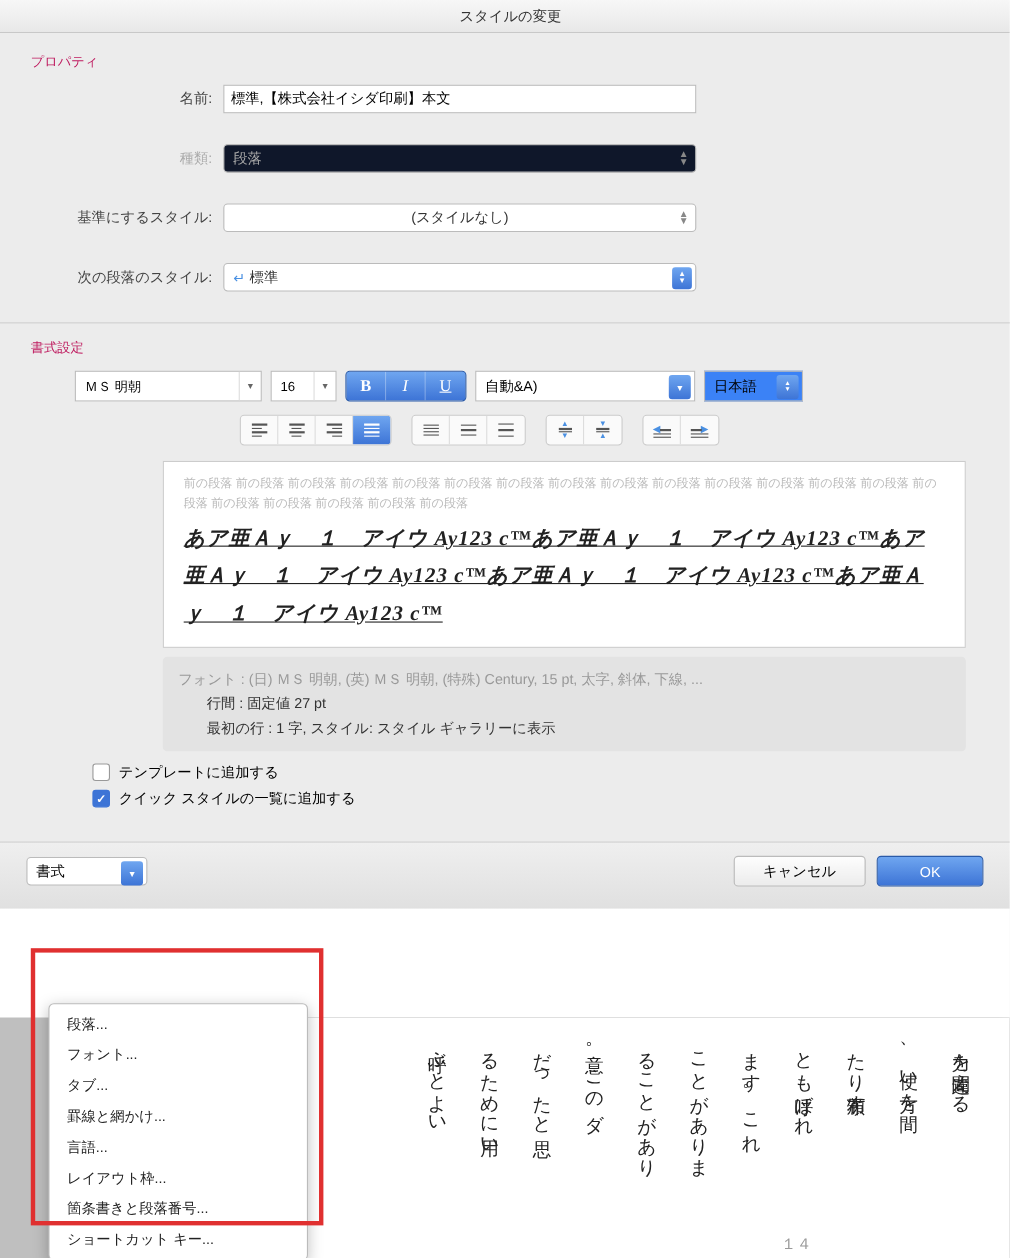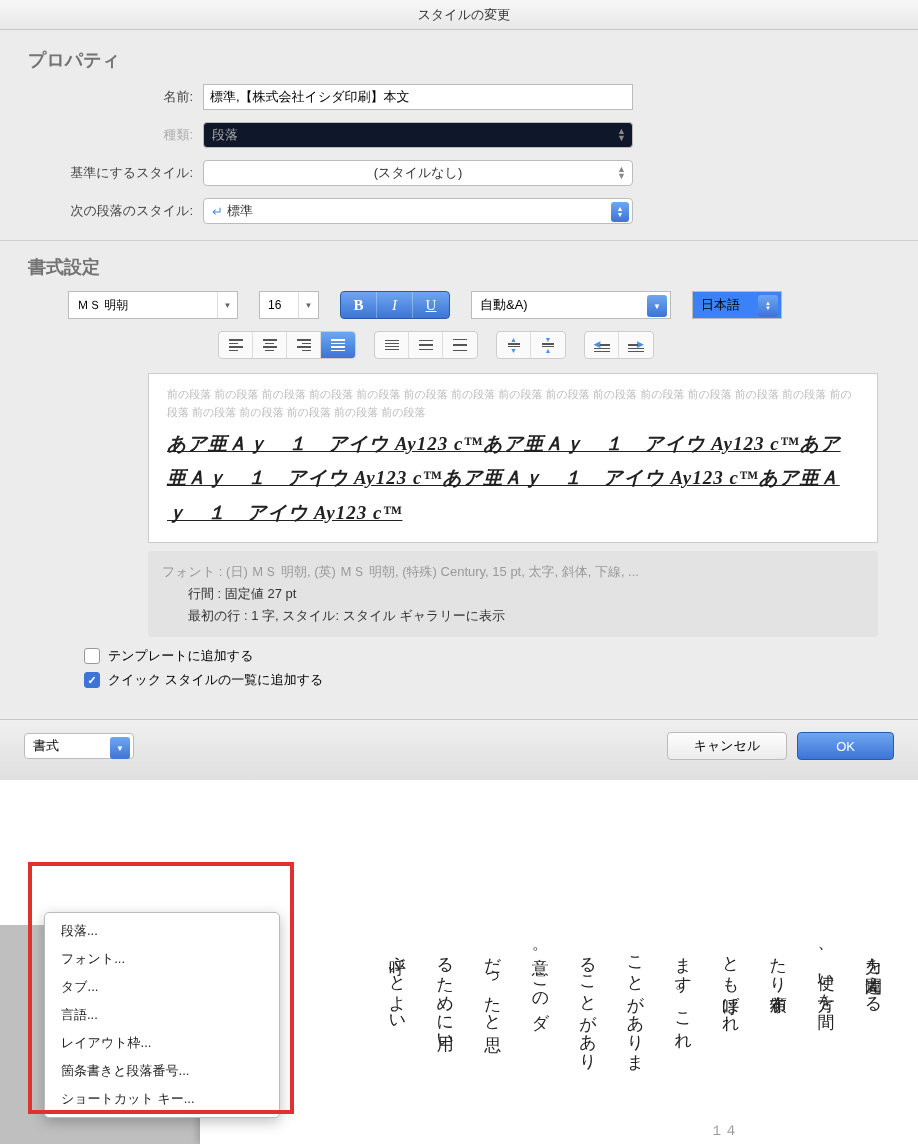--- a/index.html
+++ b/index.html
@@ -1,31 +1,31 @@
 <!DOCTYPE html>
 <html><head>
 <meta charset="utf-8">
 <style>
 * { box-sizing: border-box; margin: 0; padding: 0; }
 body { font-family: "Hiragino Sans", "Meiryo", sans-serif; font-size: 13px; background: #fff; width: 918px; height: 1144px; position: relative; overflow: hidden; }
 .titlebar { height: 30px; background: linear-gradient(#f7f7f7,#e8e8e8); border-bottom: 1px solid #c8c8c8; text-align: center; line-height: 30px; font-size: 13px; color: #333; padding-left: 10px; }
 .panel { background: #ececec; padding: 18px 20px 24px 28px; }
-.section-title { font-weight: bold; font-size: 18px; color: #737373; margin-bottom: 12px; }
-.form-row { display: flex; align-items: center; margin-bottom: 12px; }
+.section-title { font-weight: normal; font-size: 12px; color: #be185d; margin-bottom: 12px; }
+.form-row { display: flex; align-items: center; margin-bottom: 28px; }
 .form-label { width: 175px; text-align: right; padding-right: 10px; color: #444; font-size: 13px; }
 .form-label.dim { color: #aaa; }
 .text-input { flex: 0 0 430px; height: 26px; border: 1px solid #bbb; background: #fff; padding: 2px 6px; font-size: 13px; }
 .combo { flex: 0 0 430px; height: 26px; border: 1px solid #bbb; border-radius: 4px; background: #fff; display: flex; align-items: center; padding: 0 8px; position: relative; color: #333; }
 .combo.dim { color: #aaa; background: #0f172a; }
 .combo .arrows { position: absolute; right: 6px; top: 50%; transform: translateY(-50%); color: #888; font-size: 9px; line-height: 7px; }
 .combo.blue-arrows .arrows-blue { position: absolute; right: 3px; top: 3px; width: 18px; height: 20px; background: linear-gradient(#6fa6f0,#3d74d6); border-radius: 3px; display: flex; flex-direction: column; align-items: center; justify-content: center; }
 .combo.blue-arrows .arrows-blue span { color: #fff; font-size: 7px; line-height: 6px; }
 .para-icon { color: #4a90e2; margin-right: 4px; }
 hr.sep { border: none; border-top: 1px solid #d0d0d0; margin: 16px -28px 14px -28px; }
-.format-bar { display: flex; gap: 21px; align-items: flex-end; margin-left: 28px; margin-bottom: 12px; flex-wrap: wrap; padding-left: 12px; }
+.format-bar { display: flex; gap: 8px; align-items: flex-end; margin-left: 28px; margin-bottom: 12px; flex-wrap: wrap; padding-left: 12px; }
 .font-select { width: 170px; height: 28px; border: 1px solid #bbb; background: #fff; display: flex; align-items: center; padding: 0 8px; position: relative; font-size: 12px; }
 .font-select.small { width: 60px; }
 .font-select .dd { position: absolute; right: 0; top: 0; width: 20px; height: 100%; border-left: 1px solid #ddd; display: flex; align-items: center; justify-content: center; color: #666; font-size: 8px; }
 .biu-group { display: flex; background: linear-gradient(#6fa6f0,#3d74d6); border: 1px solid #2a5aa8; border-radius: 4px; overflow: hidden; height: 28px; }
 .biu-group button { width: 36px; background: transparent; border: none; color: #fff; font-family: "Times New Roman", serif; font-size: 15px; border-right: 1px solid rgba(255,255,255,.3); cursor: pointer; }
 .biu-group button:last-child { border-right: none; }
 .biu-group button.bold { font-weight: bold; }
 .biu-group button.italic { font-style: italic; }
 .biu-group button.under { text-decoration: underline; }
 .auto-select { width: 200px; height: 28px; border: 1px solid #bbb; background: #fff; display: flex; align-items: center; padding: 0 8px; position: relative; }
@@ -295,19 +295,20 @@
     <div class="vcol">るために用い</div>
     <div class="vcol">呼ぶとよい</div>
   </div>
   <div class="page-num">１４</div>
 </div>
 
 <div class="dropdown-menu">
   <div class="mi">段落...</div>
   <div class="mi">フォント...</div>
   <div class="mi">タブ...</div>
+  <div class="mi">罫線と網かけ...</div>
   <div class="mi">言語...</div>
   <div class="mi">レイアウト枠...</div>
   <div class="mi">箇条書きと段落番号...</div>
   <div class="mi">ショートカット キー...</div>
 </div>
 
 <div class="highlight"></div>
 
 </body></html>

